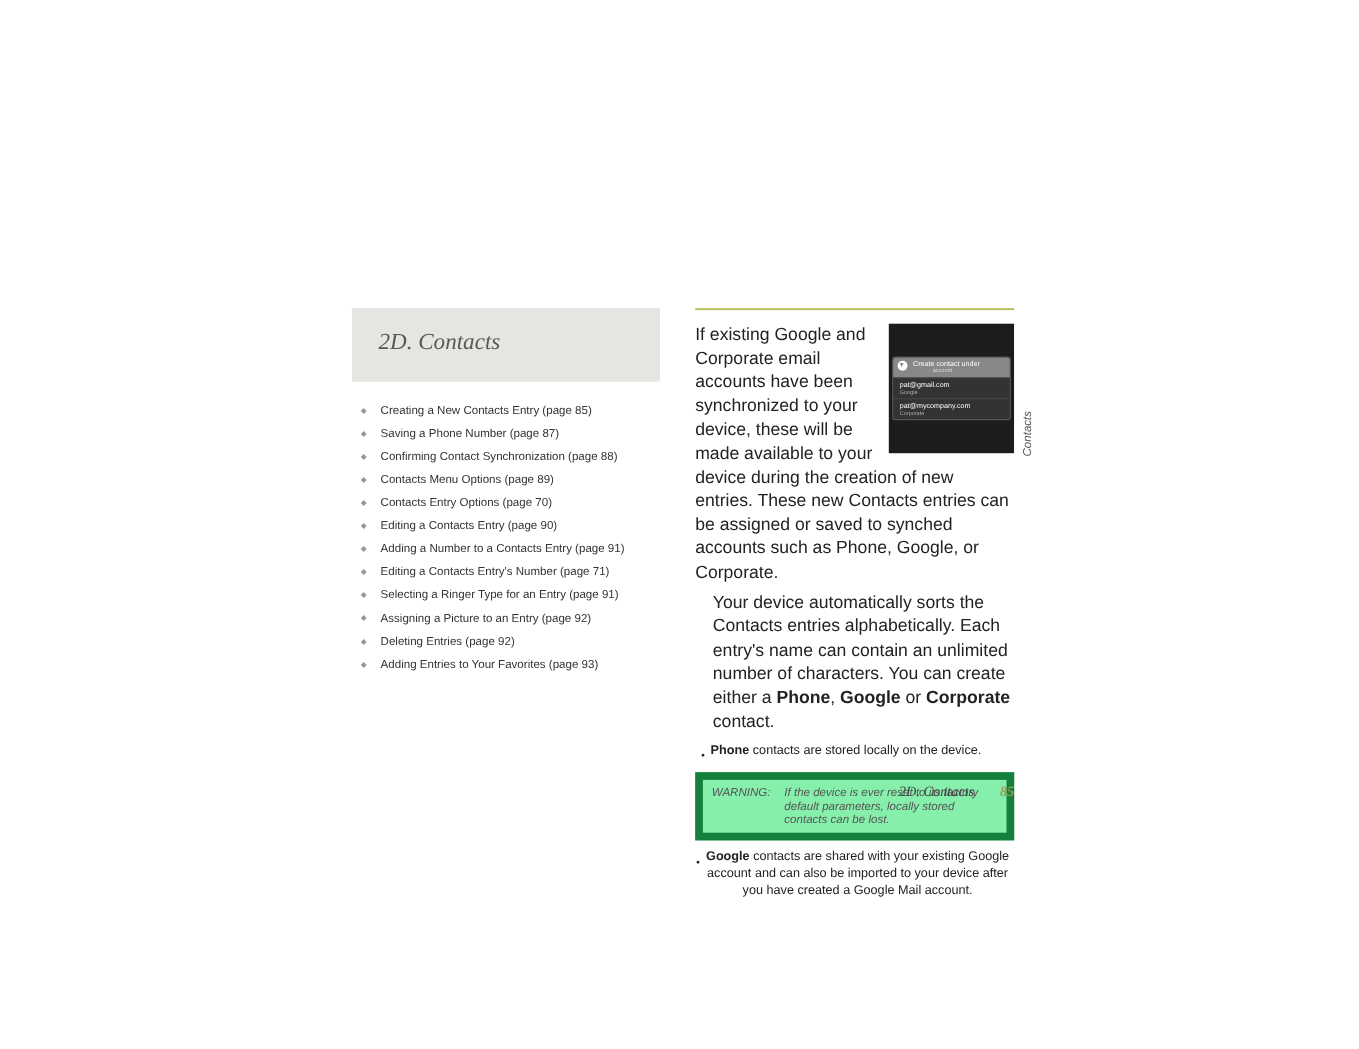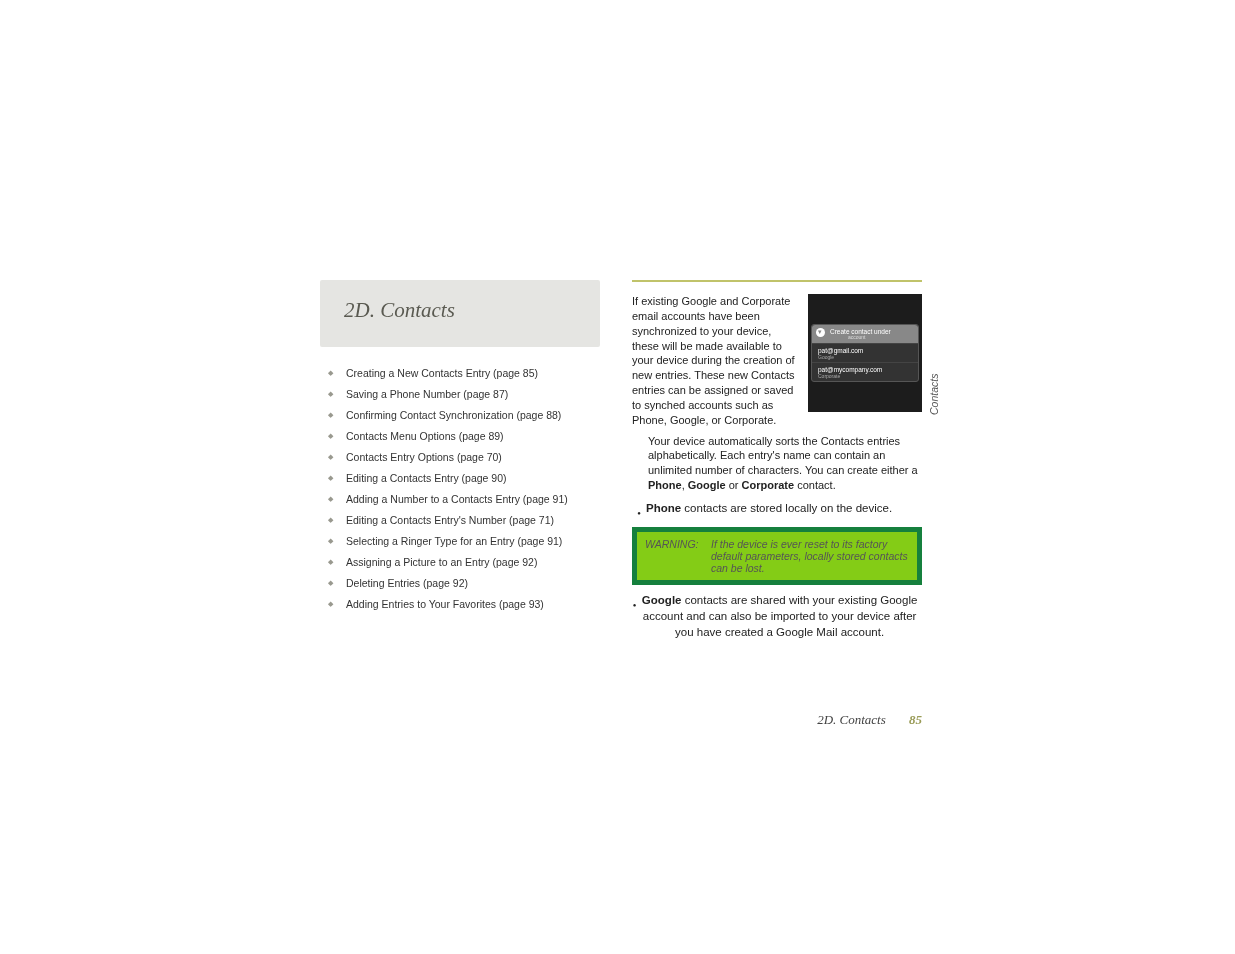--- a/index.html
+++ b/index.html
@@ -62,21 +62,21 @@
     font-size: 18px;
     color: #444;
     margin-bottom: 3px;
   }
   .section-rule {
     height: 2px;
     background: #c0c36a;
     margin-bottom: 12px;
   }
   .body-text {
-    font-size: 11px;
+    font-size: 16px;
     line-height: 1.35;
     color: #222;
   }
   .float-wrap { overflow: hidden; }
   .screenshot {
     float: right;
     width: 114px;
     height: 118px;
     background: #1c1c1c;
     margin-left: 10px;
@@ -136,22 +136,22 @@
     line-height:1.35;
     text-align:center;
   }
   .bullet-row .dot {
     width: 14px; padding-top:3px;
   }
   .bullet-row .dot::before {
     content:"\25CF"; font-size:6px; color:#222;
   }
   .warn-box {
-    border: 5px solid #15803d;
-    background: #84cc16;
+    border: 7px solid #15803d;
+    background: #86efac;
     padding: 6px 8px;
     margin-top: 8px;
     font-size: 10.5px;
     font-style: italic;
     color: #555;
     display:flex;
   }
   .warn-box .wl { width:66px; flex:none; }
   .warn-box .wt { flex:1; }
   .tab-label {

